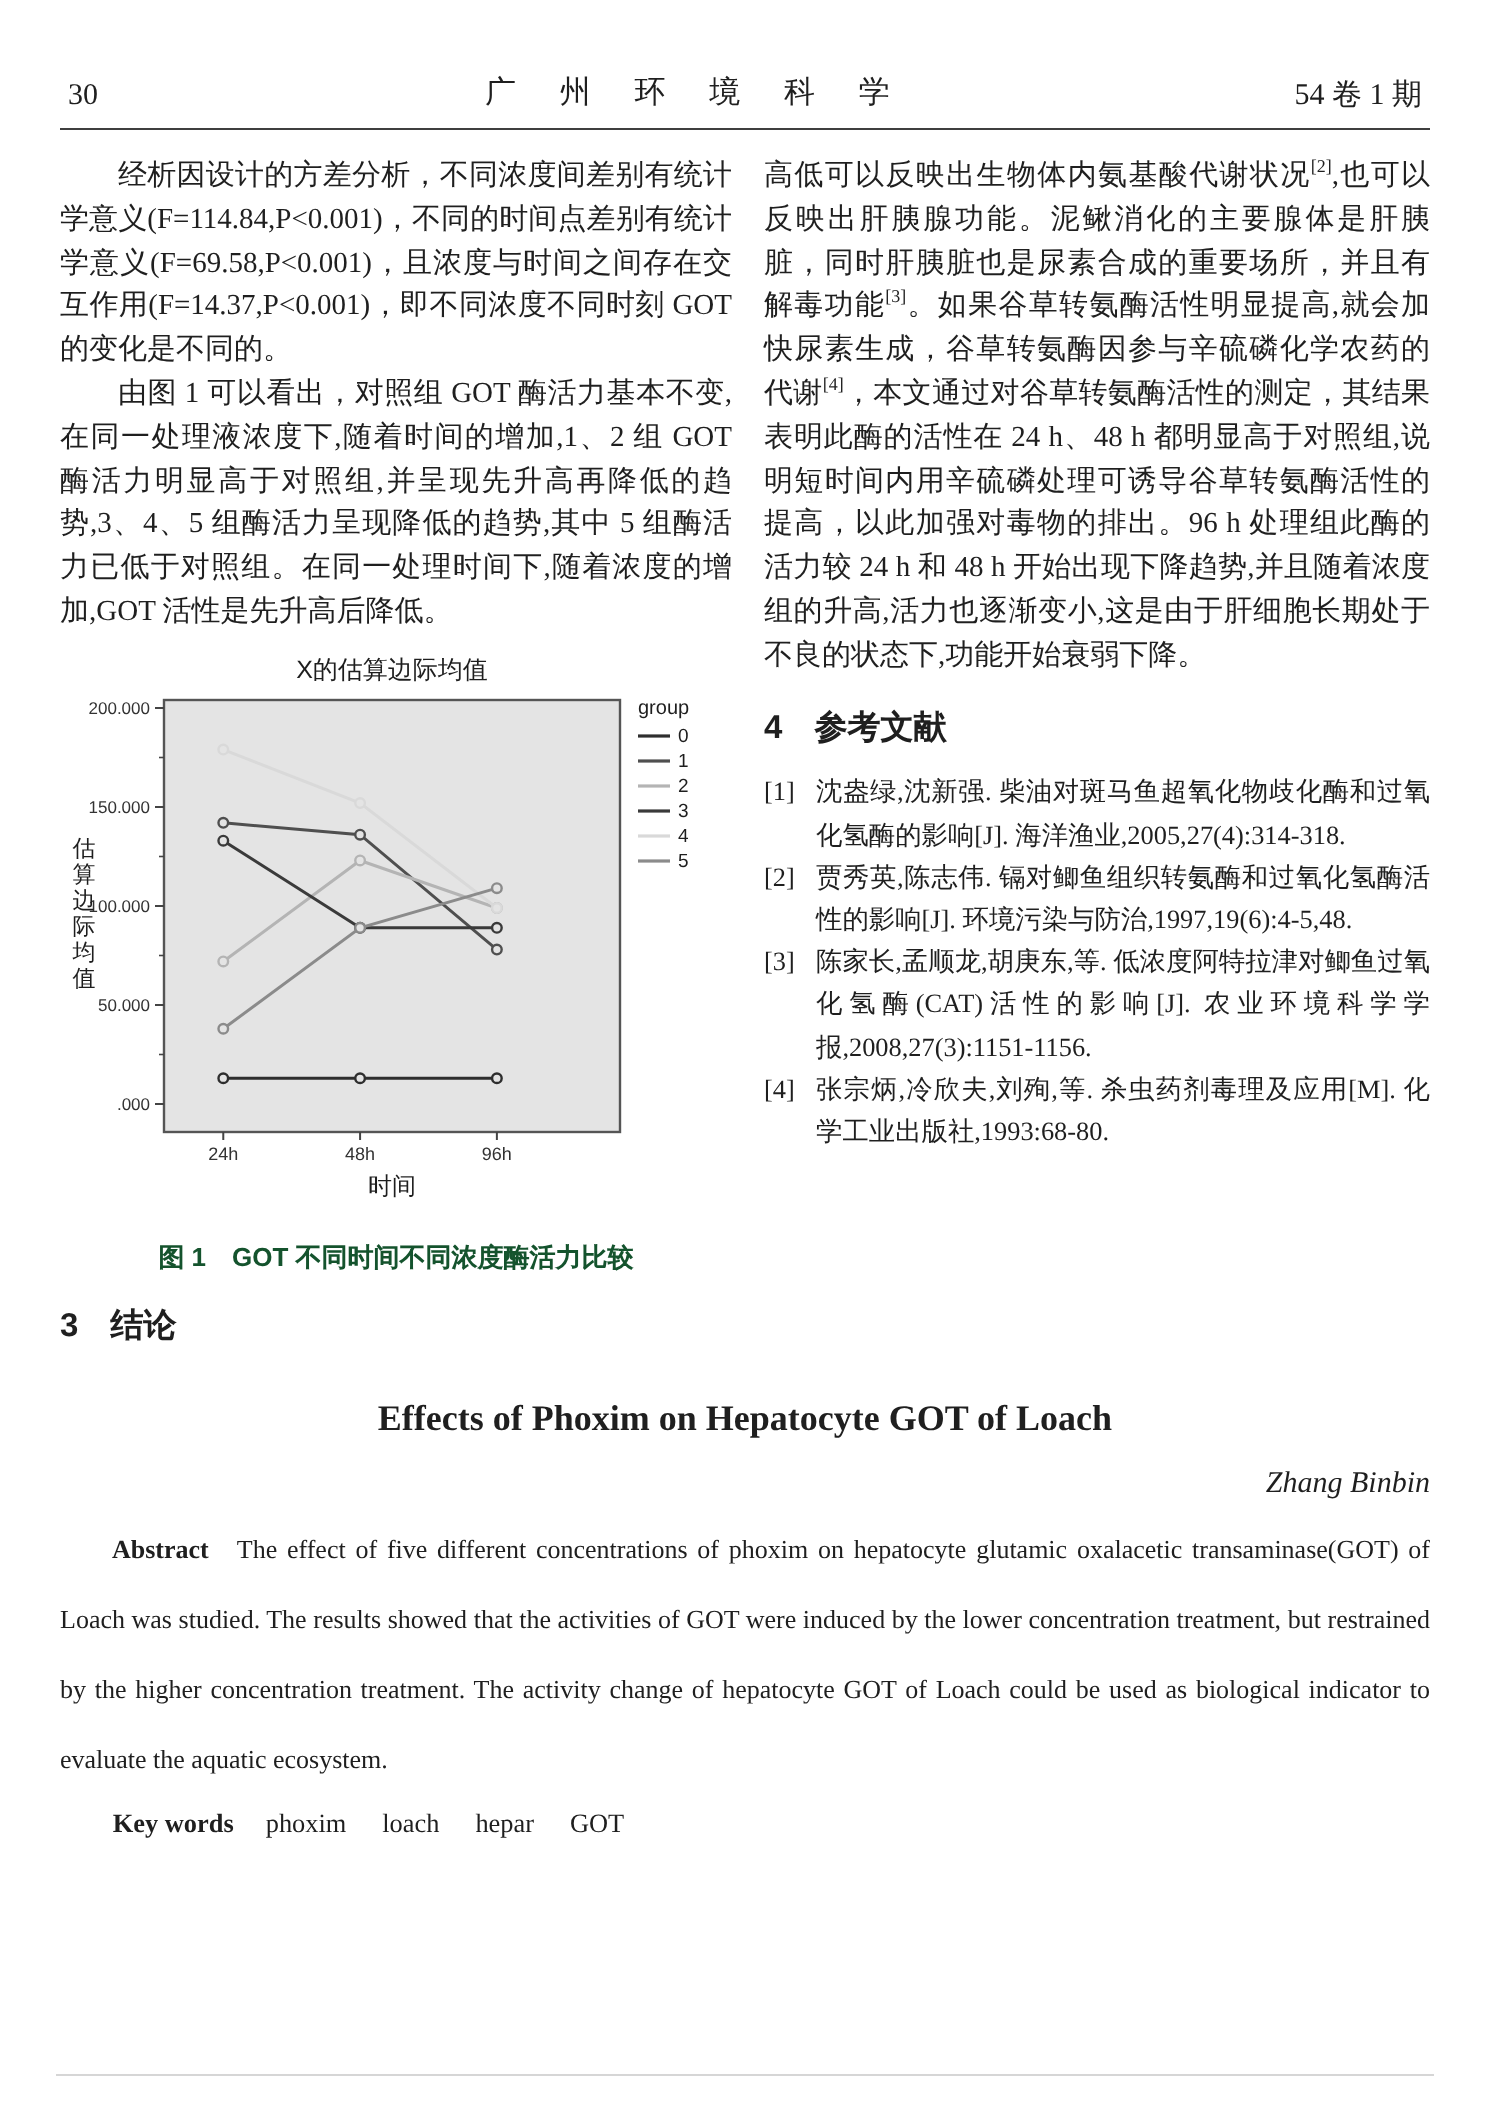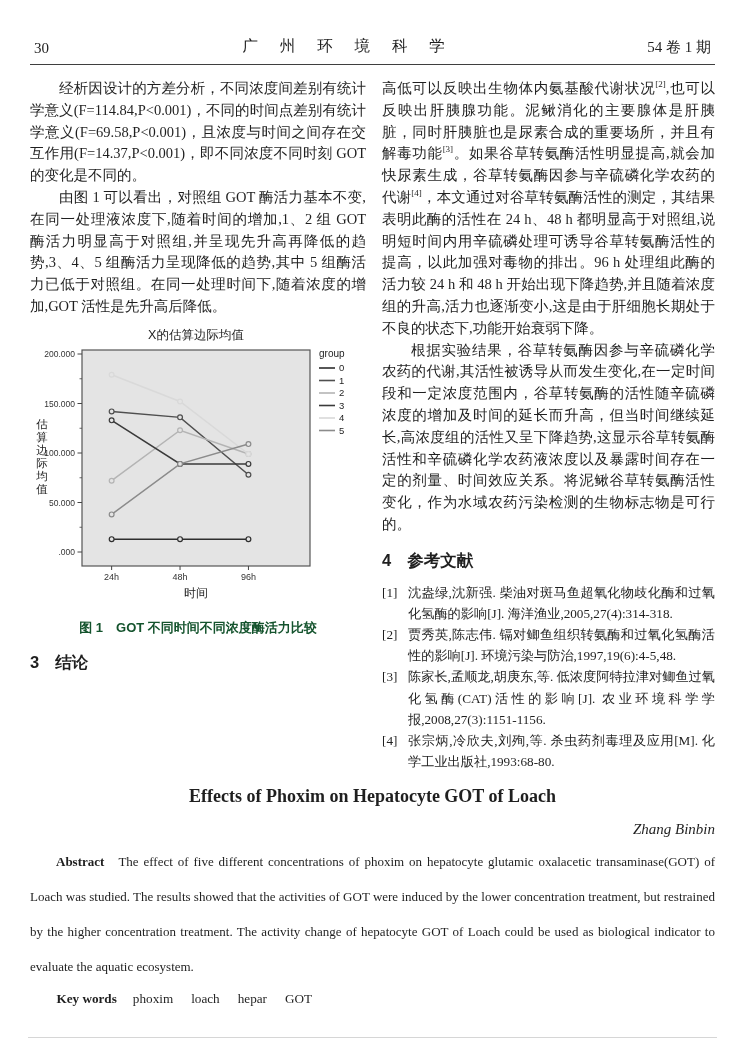--- a/index.html
+++ b/index.html
@@ -133,21 +133,20 @@
         <div class="figure-caption">图 1　GOT 不同时间不同浓度酶活力比较</div>
       </div>
 
       <div class="section-heading">
         <span class="sec-num">3</span><span>结论</span>
       </div>
     </div>
 
     <div class="col">
       <p class="cont"><span>高低可以反映出生物体内氨基酸代谢状况</span><sup>[2]</sup><span>,也可以反映出肝胰腺功能。泥鳅消化的主要腺体是肝胰脏，同时肝胰脏也是尿素合成的重要场所，并且有解毒功能</span><sup>[3]</sup><span>。如果谷草转氨酶活性明显提高,就会加快尿素生成，谷草转氨酶因参与辛硫磷化学农药的代谢</span><sup>[4]</sup><span>，本文通过对谷草转氨酶活性的测定，其结果表明此酶的活性在 24 h、48 h 都明显高于对照组,说明短时间内用辛硫磷处理可诱导谷草转氨酶活性的提高，以此加强对毒物的排出。96 h 处理组此酶的活力较 24 h 和 48 h 开始出现下降趋势,并且随着浓度组的升高,活力也逐渐变小,这是由于肝细胞长期处于不良的状态下,功能开始衰弱下降。</span></p>
-      <p><span>根据实验结果，谷草转氨酶因参与辛硫磷化学农药的代谢,其活性被诱导从而发生变化,在一定时间段和一定浓度范围内，谷草转氨酶的活性随辛硫磷浓度的增加及时间的延长而升高，但当时间继续延长,高浓度组的活性又呈下降趋势,这显示谷草转氨酶活性和辛硫磷化学农药液浓度以及暴露时间存在一定的剂量、时间效应关系。将泥鳅谷草转氨酶活性变化，作为水域农药污染检测的生物标志物是可行的。</span></p>
 
       <div class="section-heading">
         <span class="sec-num">4</span><span>参考文献</span>
       </div>
 
       <div class="ref-list" id="ref-list">
           <div class="ref-item">
             <span class="ref-label">[1]</span>
             <span class="ref-text">沈盎绿,沈新强. 柴油对斑马鱼超氧化物歧化酶和过氧化氢酶的影响[J]. 海洋渔业,2005,27(4):314-318.</span>
           </div>

